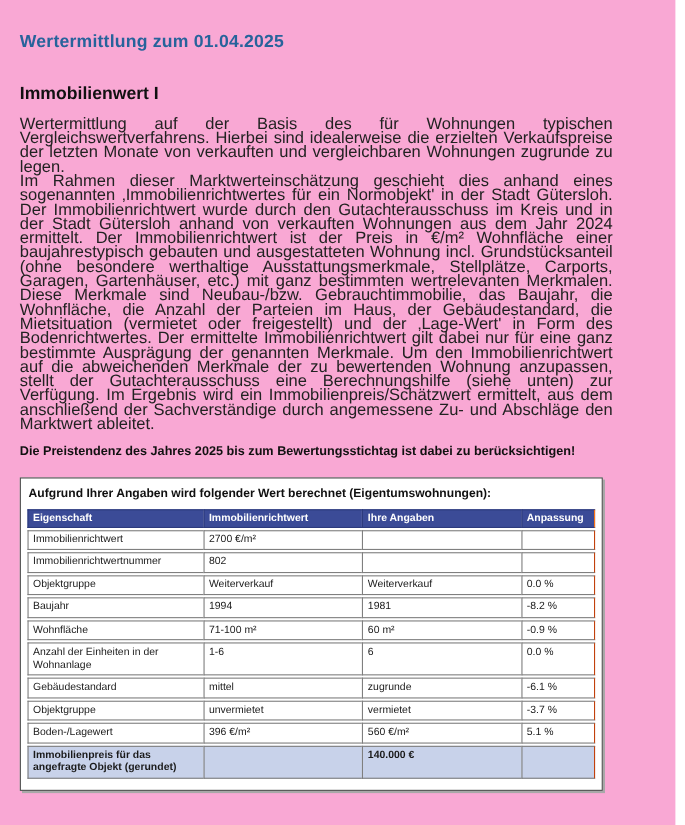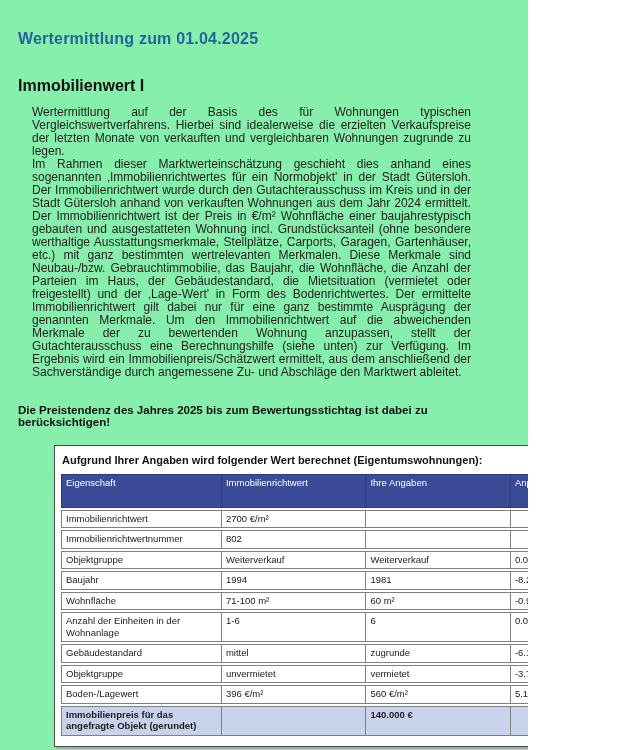--- a/index.html
+++ b/index.html
@@ -1,61 +1,59 @@
 <!DOCTYPE html>
 <html lang="de"><head>
 <meta charset="utf-8">
 <style>
   html,body{margin:0;padding:0;background:#ffffff;}
   .page{
     position:relative;
-    width:528px;height:750px;
-    background:#86efac;
+    width:614px;height:750px;
+    background:#f9a8d4;
     font-family:"Liberation Sans","DejaVu Sans",sans-serif;
     color:#1a1a1a;
     overflow:hidden;
     box-sizing:border-box;
     padding:30px 57px 0 18px;
   }
   .doc-title{
     margin:0 0 29px 0;
     font-size:16px;
     font-weight:bold;
     color:#27639b;
     letter-spacing:0.2px;
   }
   .section-heading{
     margin:0 0 11px 0;
     font-size:16px;
     font-weight:bold;
     color:#111;
   }
   .body-text{
-    font-size:12px;
+    font-size:15px;
     line-height:13px;
     text-align:justify;
     color:#222;
-    margin-left:14px;
   }
   .body-text p{margin:0;}
   .notice{
-    margin-top:25px;
+    margin-top:13px;
     font-size:11.5px;
     font-weight:bold;
     color:#111;
   }
   .value-box{
     margin-top:17px;
     width:530px;
     box-sizing:border-box;
     border:1px solid #4a4a4a;
     box-shadow:2px 2px 0 #a8a8a8;
     background:#ffffff;
     padding:7px 6px 8px 6px;
-    margin-left:36px;
   }
   .value-box-caption{
     font-size:11px;
     font-weight:bold;
     margin:1px 0 6px 1px;
     color:#111;
   }
   table.calc-table{
     width:100%;
     border-collapse:separate;
@@ -64,23 +62,23 @@
     line-height:11.5px;
     table-layout:fixed;
   }
   table.calc-table col.c1{width:31%;}
   table.calc-table col.c2{width:28%;}
   table.calc-table col.c3{width:28%;}
   table.calc-table col.c4{width:13%;}
   table.calc-table th{
     background:#3b4b97;
     color:#ffffff;
-    font-weight:normal;
+    font-weight:bold;
     text-align:left;
-    padding:2px 4px 18px 4px;
+    padding:2px 4px 1px 4px;
     border:1px solid #2c3a7d;
     border-right:none;
   }
   table.calc-table th:last-child{border-right:1px solid #f97316;}
   table.calc-table td{
     background:#ffffff;
     border-top:1px solid #7f7f7f;
     border-bottom:1px solid #7f7f7f;
     border-left:1px solid #7f7f7f;
     padding:2px 4px 3px 4px;

